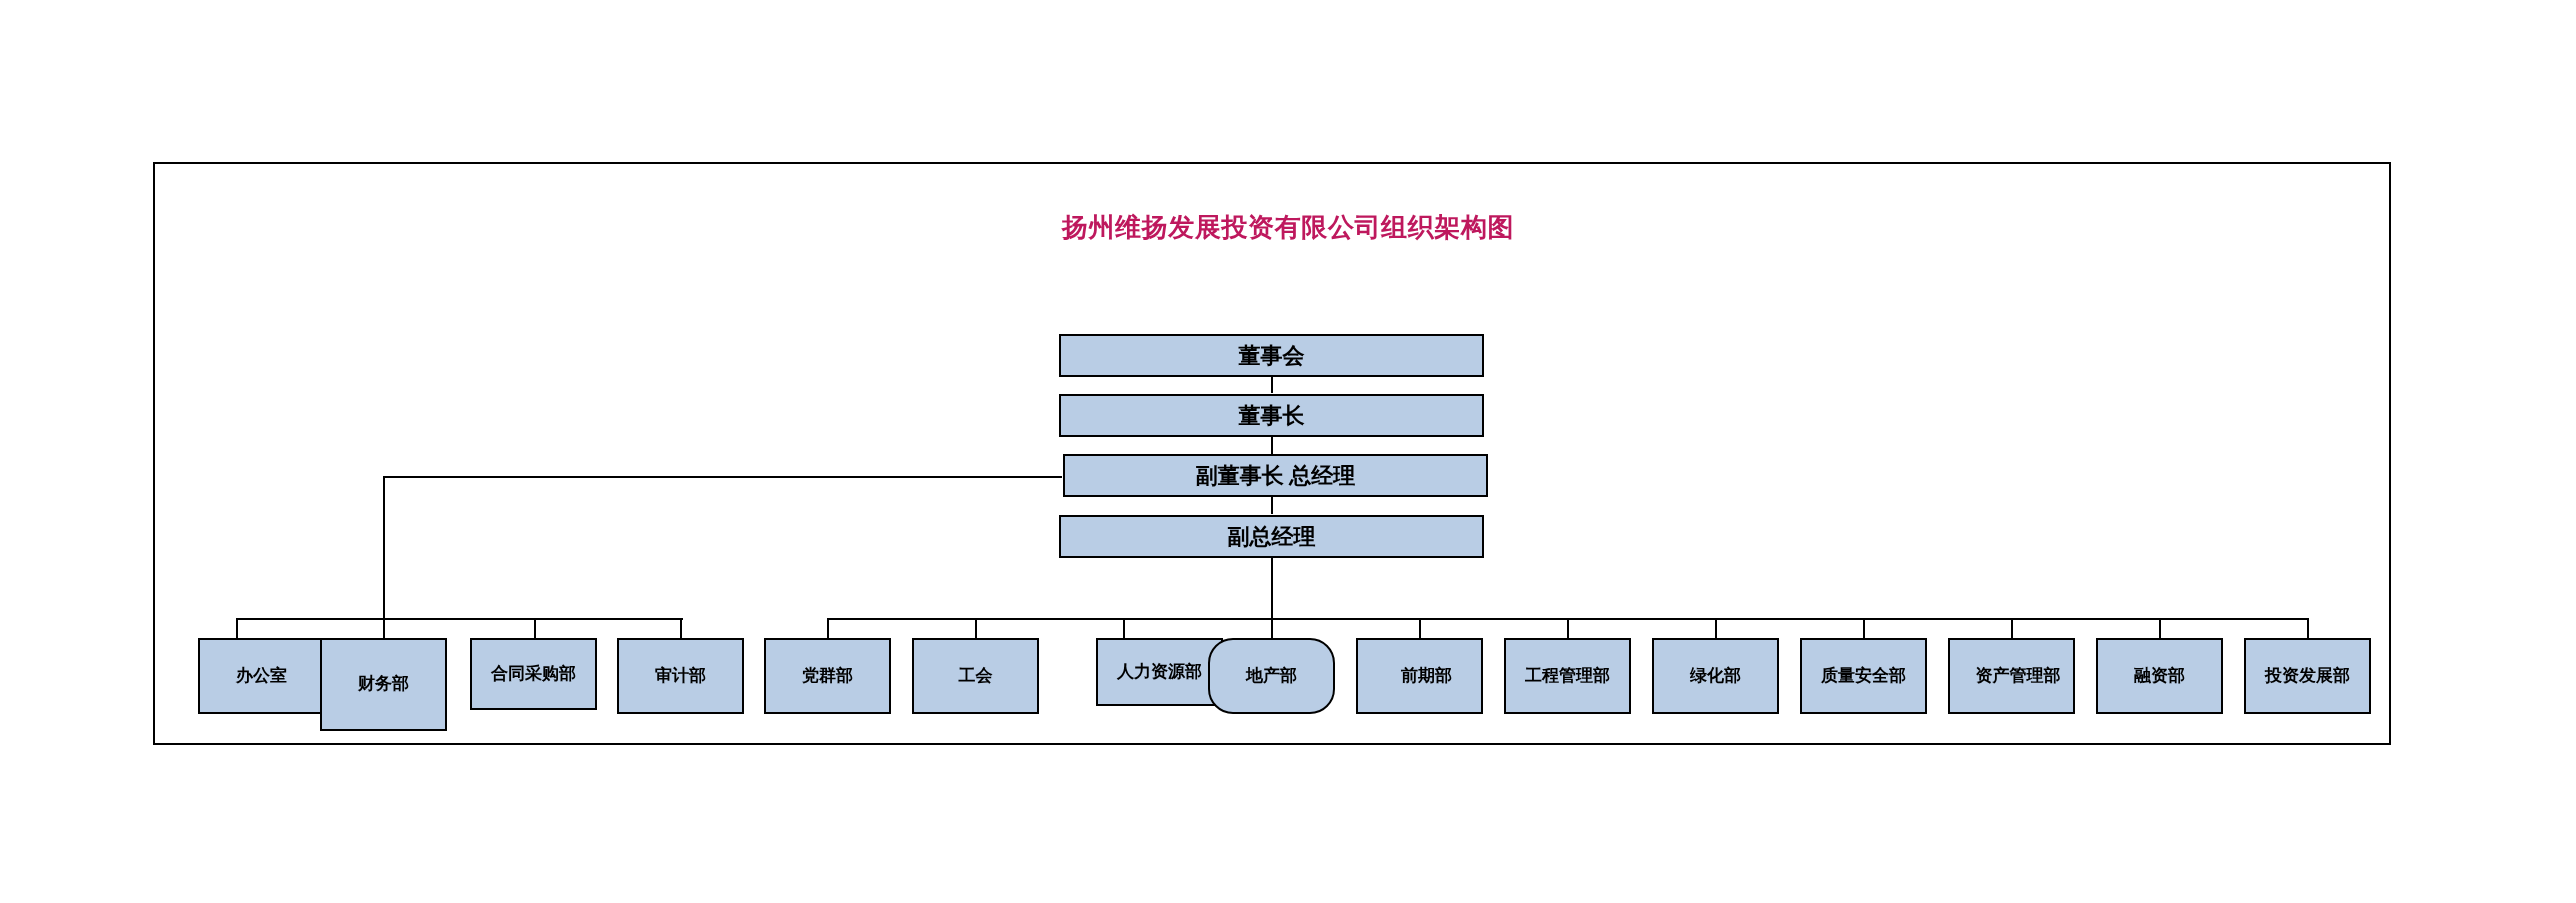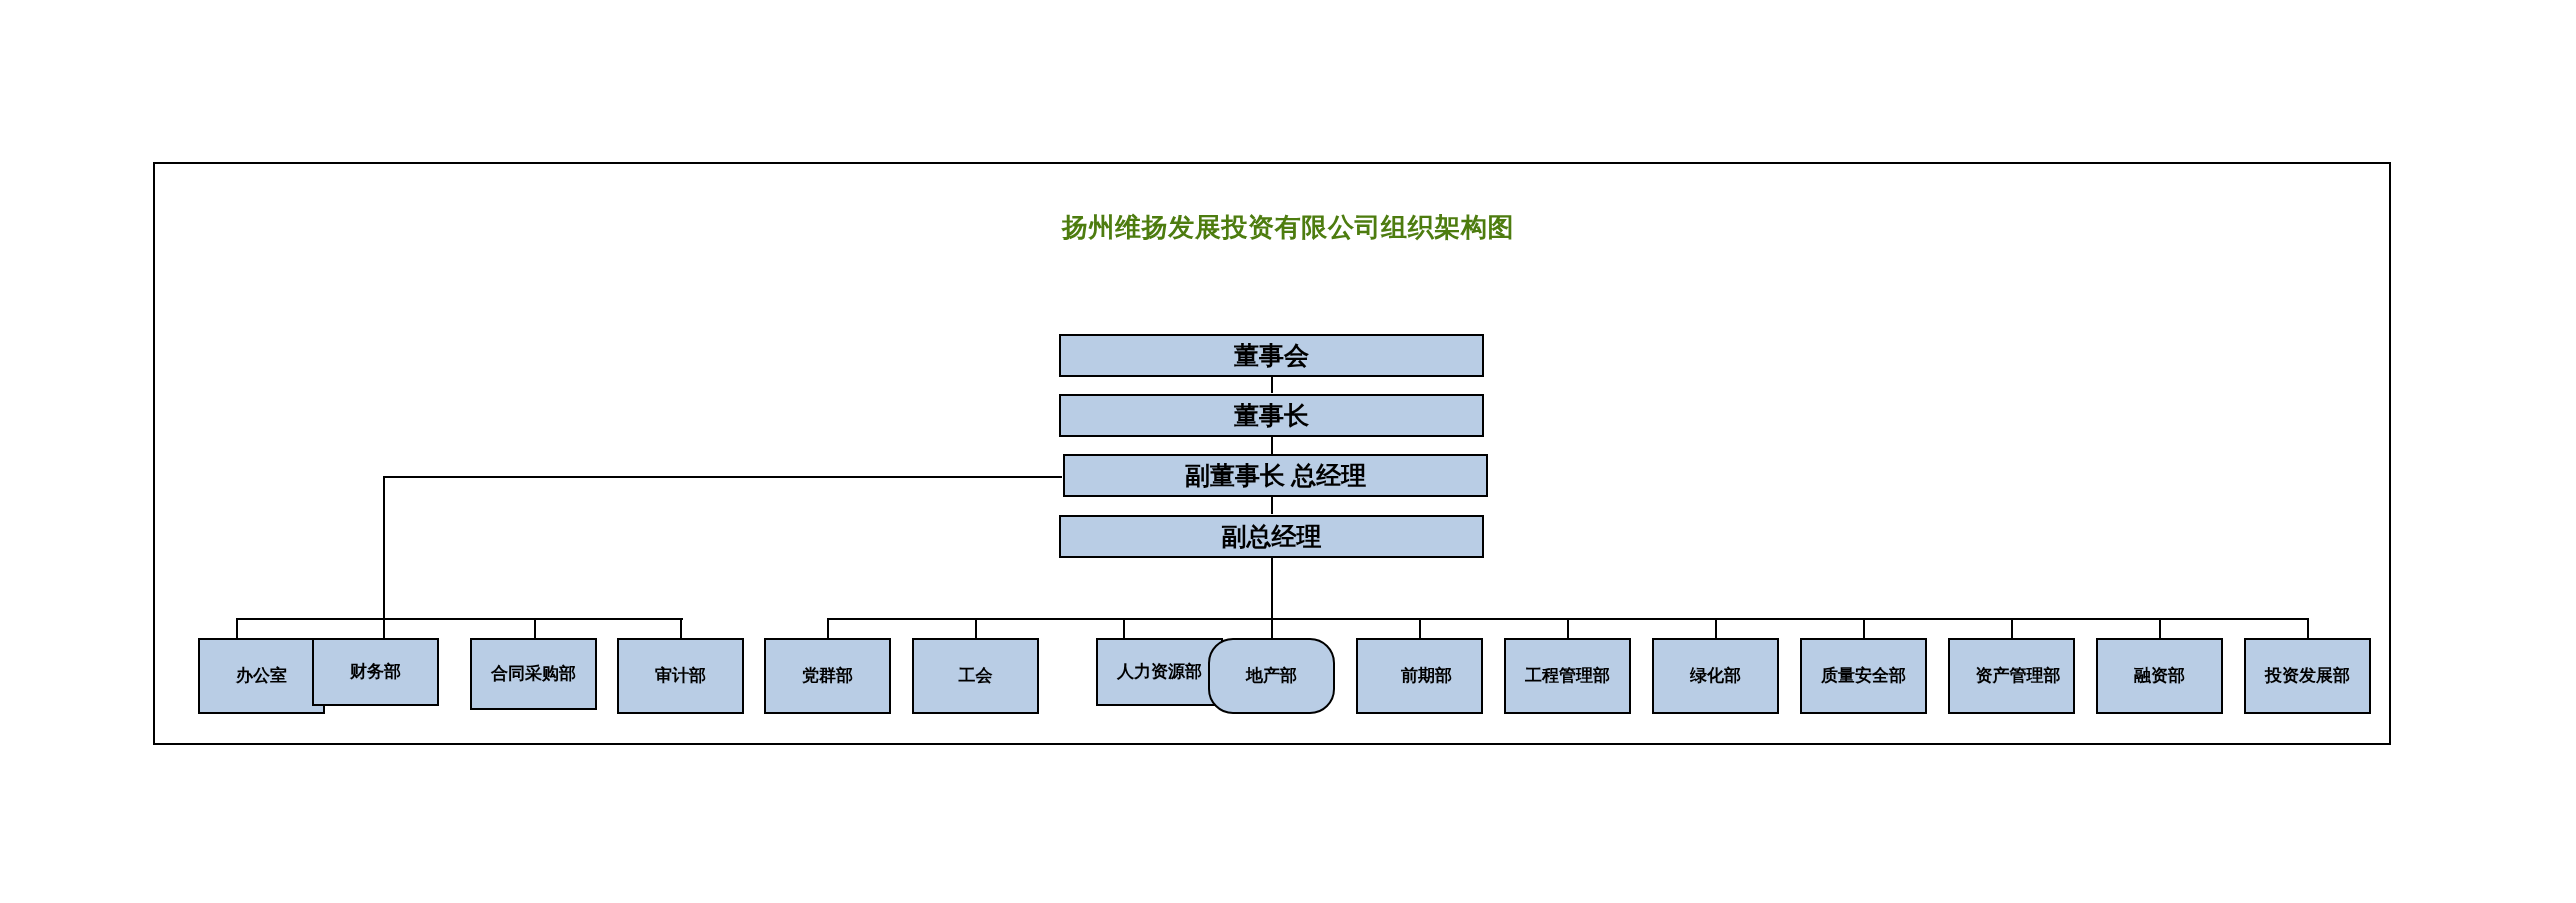--- a/index.html
+++ b/index.html
@@ -32,40 +32,40 @@
   #chart-title {
     position: absolute;
     left: 0;
     top: 211px;
     width: 2576px;
     text-align: center;
     font-family: "Liberation Serif", "DejaVu Serif", serif;
     font-weight: bold;
     font-size: 26px;
     line-height: 33px;
-    color: #4d7c0f;
+    color: #be185d;
     letter-spacing: 0.6px;
     white-space: nowrap;
   }
   
   .node {
     position: absolute;
     background: #b9cde5;
     border: 2.3px solid #000000;
     box-sizing: border-box;
     display: flex;
     align-items: center;
     justify-content: center;
     color: #000000;
     font-family: "Liberation Serif", "DejaVu Serif", serif;
     font-weight: bold;
     z-index: 3;
   }
   .node-exec {
-    font-size: 25px;
+    font-size: 22px;
     line-height: 22px;
     white-space: nowrap;
   }
   .node-dept {
     font-size: 17px;
     line-height: 19.5px;
     text-align: center;
     white-space: nowrap;
   }
   
@@ -121,21 +121,21 @@
   <div class="node node-exec" style="left:1059px; top:334px; width:425px; height:43px;">董事会</div>
 
   <div class="node node-exec" style="left:1059px; top:394px; width:425px; height:43px;">董事长</div>
 
   <div class="node node-exec" style="left:1063px; top:454px; width:425px; height:43px;">副董事长 总经理</div>
 
   <div class="node node-exec" style="left:1059px; top:515px; width:425px; height:43px;">副总经理</div>
 
   <div class="node node-dept" style="left:172px; top:638px; width:127px; height:76px;margin-left:26px;">办公室</div>
 
-  <div class="node node-dept" style="left:312px; top:638px; width:127px; height:68px;">财务部</div>
+  <div class="node node-dept" style="left:320px; top:638px; width:127px; height:93px;font-family:Liberation Mono, monospace;">财务部</div>
 
   <div class="node node-dept" style="left:470px; top:638px; width:127px; height:72px;">合同采购部</div>
 
   <div class="node node-dept" style="left:617px; top:638px; width:127px; height:76px;">审计部</div>
 
   <div class="node node-dept" style="left:764px; top:638px; width:127px; height:76px;">党群部</div>
 
   <div class="node node-dept" style="left:912px; top:638px; width:127px; height:76px;">工会</div>
 
   <div class="node node-dept" style="left:1060px; top:638px; width:127px; height:68px;margin-left:36px;">人力资源部</div>

